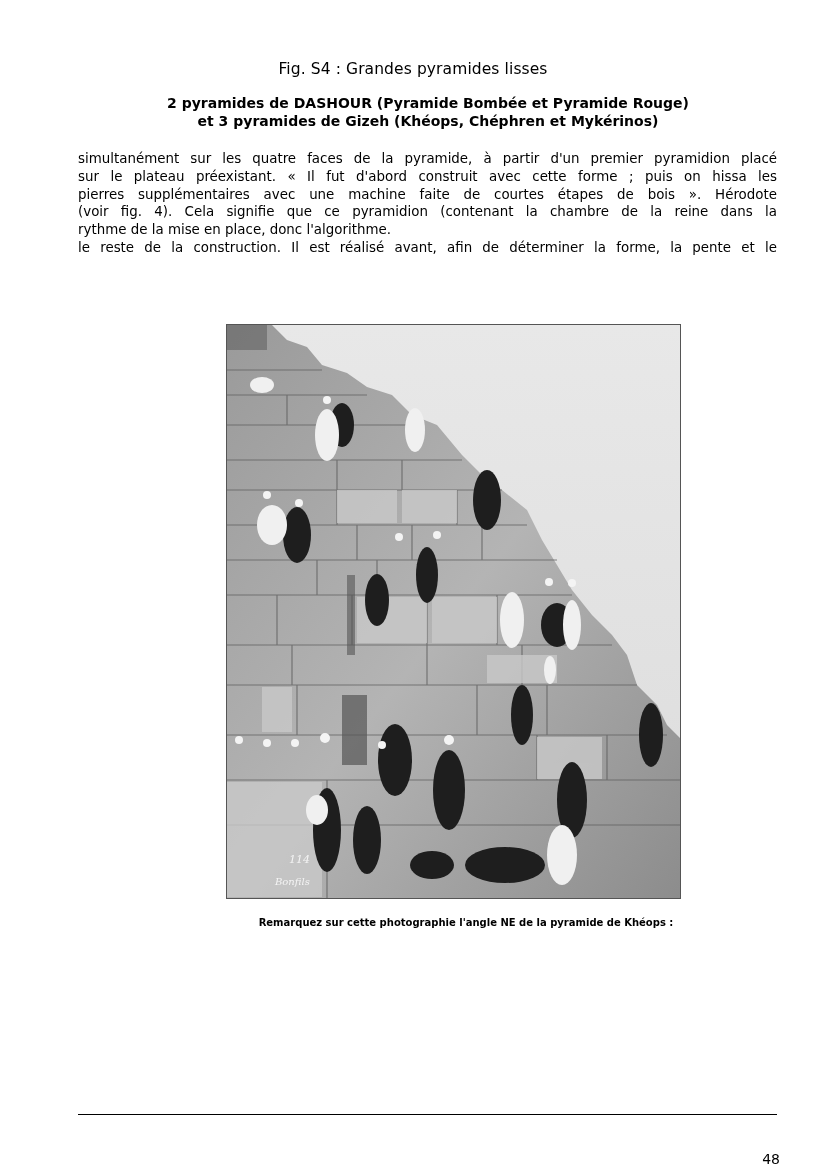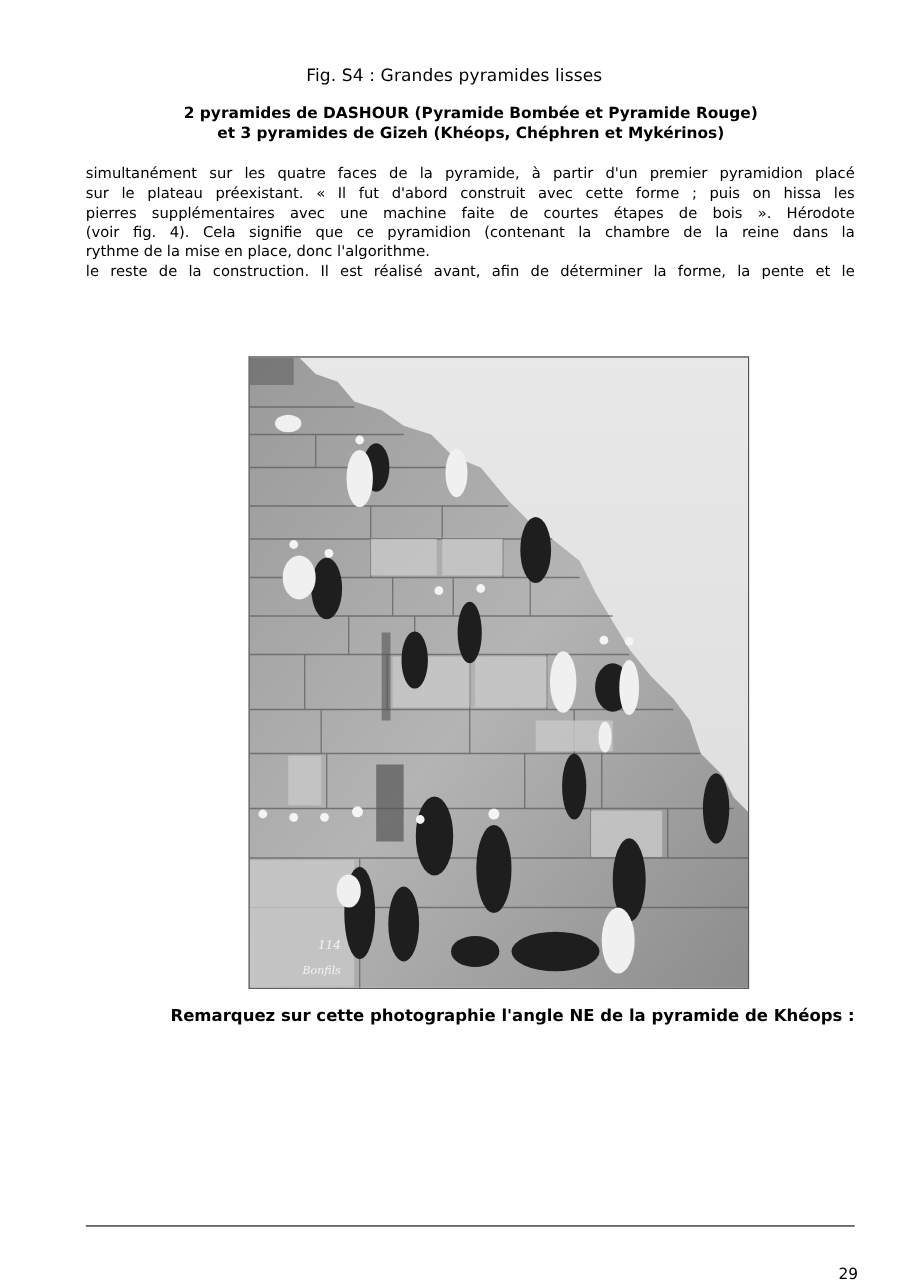--- a/index.html
+++ b/index.html
@@ -17,26 +17,26 @@
     }
     .body-text {
       position: absolute; left: 78px; width: 699px; top: 150px;
       font-family: "DejaVu Sans", sans-serif; font-size: 13.4px; line-height: 17.8px;
       text-align: justify; text-align-last: left;
     }
     .body-text span.line { display: block; text-align: justify; text-align-last: justify; white-space: nowrap; }
     .body-text span.line.last { text-align-last: left; }
     .photo {
       position: absolute; left: 226px; top: 324px; width: 455px; height: 575px;
-      border: 1px solid #555; box-sizing: border-box; background: #a3a3a3; overflow: hidden;
+      border: 1px solid #555; box-sizing: border-box; background: #0369a1; overflow: hidden;
     }
     .photo svg { display: block; }
     .caption {
       position: absolute; left: 120px; width: 672px; top: 914px; text-align: center;
-      font-family: "DejaVu Sans", sans-serif; font-size: 15px; line-height: 18px;
+      font-family: "DejaVu Sans", sans-serif; font-size: 10px; line-height: 18px;
     }
     .caption .bold { font-weight: bold; display: block; padding-left: 20px; }
     .caption .normal { display: block; font-family: "DejaVu Sans", sans-serif; letter-spacing: -0.35px; padding-left: 24px; }
     .footer-rule { position: absolute; left: 78px; top: 1114px; width: 699px; height: 0; border-top: 1.5px solid #000; }
     .page-number {
       position: absolute; left: 740px; top: 1151px; width: 40px; text-align: right;
       font-family: "DejaVu Sans", sans-serif; font-size: 14px;
     }
   </style>
 </head>
@@ -182,15 +182,15 @@
       <text x="62" y="538" font-family="DejaVu Serif, serif" font-size="11" fill="#f4f4f4" font-style="italic">114</text>
       <text x="48" y="560" font-family="DejaVu Serif, serif" font-size="10" fill="#f4f4f4" font-style="italic">Bonfils</text>
     </svg>
   </div>
 
   <div class="caption">
     <span class="bold">Remarquez sur cette photographie l'angle NE de la pyramide de Khéops :</span>
   </div>
 
   <div class="footer-rule"></div>
-  <div class="page-number">29</div>
+  <div class="page-number">48</div>
 
 </div>
 
 </body></html>

